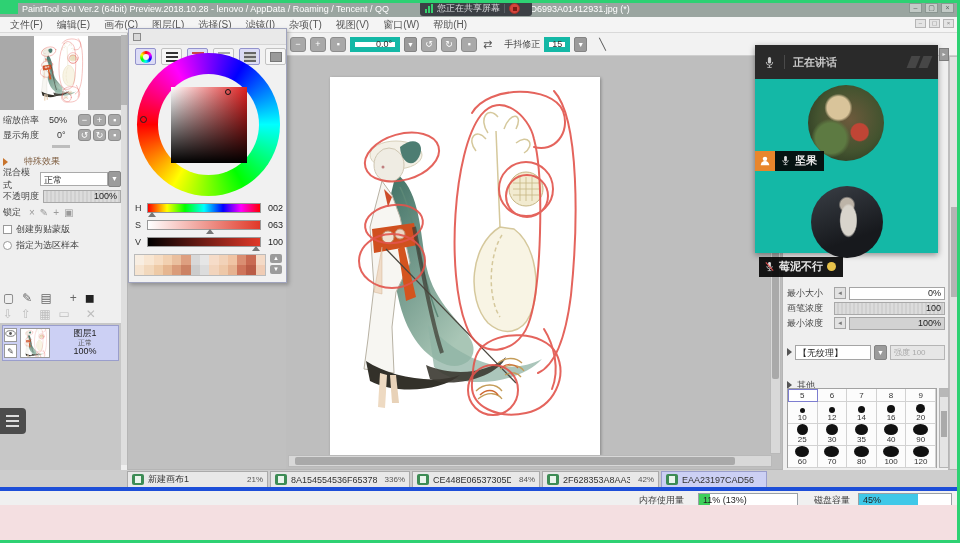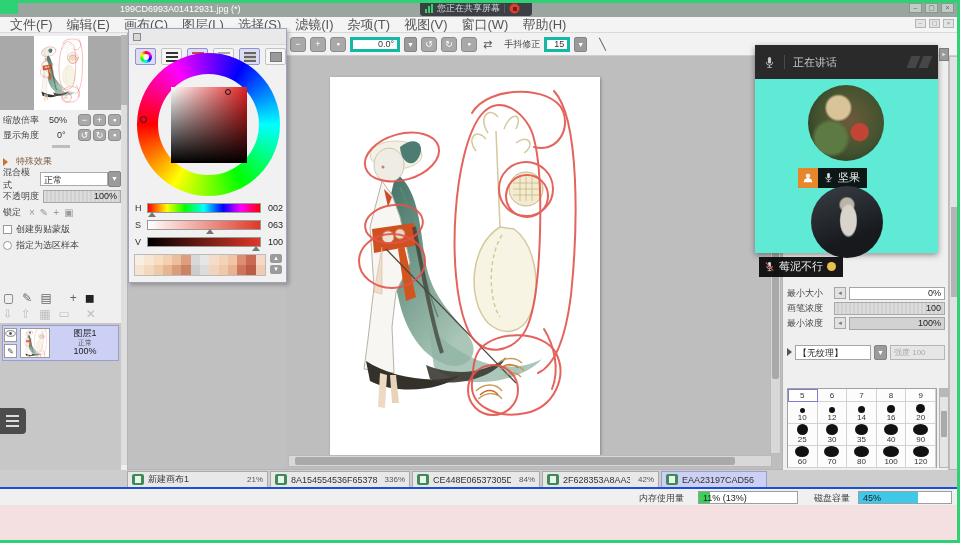--- a/index.html
+++ b/index.html
@@ -25,48 +25,48 @@
   .sig{display:flex;align-items:flex-end;gap:1px;height:9px;}
   .sig i{display:block;width:2px;background:#35d06e;}
   .share-banner .txt{font-size:9px;white-space:nowrap;}
   .share-banner .sep{width:1px;height:9px;background:#5a5f65;}
   .stop-btn{width:11px;height:11px;border-radius:50%;background:#d4453c;border:1px solid #a32f28;
     display:flex;align-items:center;justify-content:center;}
   .stop-btn i{display:block;width:4px;height:4px;background:#7e1b16;}
   
   .menubar{position:absolute;left:0;top:17px;width:960px;height:16px;background:#f4f4f4;
     border-bottom:1px solid #d9d9d9;display:flex;align-items:center;padding-left:10px;gap:14px;z-index:4;}
-  .mi{font-size:13px;color:#555;}
+  .mi{font-size:10px;color:#555;}
   .winbtns2{position:absolute;right:6px;top:2px;display:flex;gap:3px;}
   .winbtns2 .wb{width:11px;height:9px;background:#e4e4e4;border:1px solid #b5b5b5;color:#888;
     font-size:6px;line-height:7px;text-align:center;}
   
   .toolbar2{position:absolute;left:286px;top:33px;width:674px;height:23px;background:#f2f2f2;
     border-bottom:1px solid #cfcfcf;display:flex;align-items:center;gap:4px;padding-left:4px;z-index:2;}
   .btn-sm{width:16px;height:15px;background:#a9a9a9;border:1px solid #8d8d8d;border-radius:3px;
     color:#fff;font-size:9px;line-height:12px;text-align:center;}
-  .fld{height:15px;background:#fff;border:3px solid #14b8a6;display:flex;align-items:center;
+  .fld{height:15px;background:#fff;border:5px solid #14b8a6;display:flex;align-items:center;
     justify-content:flex-end;padding:0 3px;font-size:9px;color:#333;}
   .dd-btn{width:13px;height:15px;background:#9b9b9b;border:1px solid #848484;border-radius:2px;
     color:#fff;font-size:7px;line-height:13px;text-align:center;}
   .tglyph{color:#555;font-size:11px;margin:0 2px;}
   .tlabel{font-size:9px;color:#444;margin-left:6px;text-align:center;}
   
   .left-panel{position:absolute;left:0;top:33px;width:128px;height:437px;background:#efefef;
     border-right:1px solid #b5b5b5;z-index:1;}
   .nav-thumb{position:absolute;left:0;top:3px;width:121px;height:74px;background:#a9a9a9;
     display:flex;align-items:center;justify-content:center;overflow:hidden;}
   .nav-page{background:#fff;width:54px;height:74px;}
   .lp-scroll{position:absolute;right:0px;top:2px;width:6px;height:430px;background:#dedede;}
   .lp-scroll i{display:block;width:6px;height:70px;background:#b6b6b6;}
   .lrow{position:absolute;left:3px;width:118px;height:14px;display:flex;align-items:center;}
   .lrow .lab{font-size:9px;color:#444;}
   .lrow .val{font-size:9px;color:#333;}
   .lgrp{display:flex;gap:2px;margin-left:auto;}
-  .sec-hd{position:absolute;left:3px;display:flex;align-items:center;gap:8px;font-size:9px;color:#7c5a3c;}
+  .sec-hd{position:absolute;left:3px;display:flex;align-items:center;gap:16px;font-size:9px;color:#7c5a3c;}
   .arr{width:0;height:0;border-top:4px solid transparent;border-bottom:4px solid transparent;
     border-left:5px solid #c8742c;}
   .combo{display:flex;align-items:center;margin-left:4px;}
   .combo .cfld{width:68px;height:14px;background:#fff;border:1px solid #aaa;font-size:9px;
     padding:1px 3px;color:#333;}
   .slider{flex:1;height:13px;background:repeating-linear-gradient(90deg,#dcdcdc 0 2px,#d0d0d0 2px 4px);
     border:1px solid #a8a8a8;margin-left:4px;display:flex;align-items:center;justify-content:flex-end;
     padding-right:3px;font-size:9px;color:#222;}
   .lockicons{display:flex;gap:5px;margin-left:8px;color:#9a9a9a;font-size:10px;}
   .cb{width:9px;height:9px;border:1px solid #999;background:#fff;margin-right:4px;}
@@ -165,58 +165,58 @@
   .size-cell.sel{background:#fff;outline:1px solid #7d7dd0;outline-offset:-1px;}
   .size-dot{border-radius:50%;background:#111;}
   .size-num{font-size:8px;color:#333;line-height:1;}
   .sg-scroll{position:absolute;left:156px;top:332px;width:10px;height:80px;background:#e4e4e4;
     border:1px solid #b5b5b5;display:flex;flex-direction:column;}
   .sg-scroll .bb{height:8px;background:#b8b8b8;}
   .sg-scroll .th{height:26px;background:#aaa;margin:14px 1px 0 1px;}
   .rp-scroll{position:absolute;left:950px;top:57px;width:9px;height:412px;background:#e2e2e2;z-index:2;}
   .rp-scroll i{display:block;width:7px;height:90px;margin:150px auto 0;background:#b4b4b4;}
   
-  .voice{position:absolute;left:755px;top:45px;width:183px;height:208px;background:#5eead4;z-index:40;
-    box-shadow:0 2px 6px rgba(0,0,0,.4);}
+  .voice{position:absolute;left:755px;top:45px;width:183px;height:208px;background:#14b8a6;z-index:40;
+    box-shadow:0 2px 6px rgba(0,0,0,.4);font-weight:bold;}
   .v-head{height:34px;background:#2a2a2a;display:flex;align-items:center;padding:0 8px;gap:8px;}
   .v-head .vt{color:#c9c9c9;font-size:11px;}
   .v-sep{width:1px;height:14px;background:#4a4a4a;}
   .v-deco{margin-left:auto;display:flex;gap:3px;}
   .v-deco i{display:block;width:9px;height:12px;background:#464646;transform:skewX(-22deg);}
   .collapse-btn{position:absolute;left:184px;top:3px;width:10px;height:13px;background:#9a9a9a;
     border:1px solid #7c7c7c;color:#eee;font-size:6px;line-height:11px;text-align:center;}
   .avatar{position:absolute;border-radius:50%;}
   .av1{left:53px;top:40px;width:76px;height:76px;
     background:radial-gradient(circle at 68% 62%,#c04535 0 12%,transparent 14%),
       radial-gradient(circle at 40% 30%,#d9c49a 0 16%,transparent 20%),
       radial-gradient(circle at 30% 70%,#5d7a42 0 20%,transparent 26%),
       radial-gradient(circle at 55% 45%,#6d5a3c,#43532f 55%,#232d1c);}
   .av2{left:56px;top:141px;width:72px;height:72px;
     background:radial-gradient(ellipse 18% 34% at 52% 48%,#d8d4cc 0 60%,transparent 70%),
       radial-gradient(circle at 50% 26%,#bdb4a8 0 10%,transparent 13%),
       linear-gradient(160deg,#3a3f46,#17191d 70%);}
   .v-member{position:absolute;display:flex;align-items:center;gap:0;}
-  .vm1{left:0px;top:123px;margin-left:43px;}
+  .vm1{left:0px;top:106px;}
   .vm2{left:4px;top:212px;}
   .v-badge{width:20px;height:20px;background:#e8862c;display:flex;align-items:center;justify-content:center;}
   .v-pill{background:rgba(5,5,5,.92);color:#e8e8e8;font-size:11px;padding:2px 7px 3px 5px;
     display:flex;align-items:center;gap:4px;}
   .v-emoji{width:9px;height:9px;border-radius:50%;background:#e8c24a;display:inline-block;}
   
   .tabs-row{position:absolute;left:0;top:469px;width:960px;height:18px;background:#cdcdcd;
     border-top:1px solid #b5b5b5;display:flex;align-items:stretch;padding-left:127px;gap:2px;}
   .ctab{display:flex;align-items:center;gap:4px;background:#e8e8e8;border:1px solid #aaa;
     border-bottom:none;padding:0 4px;margin-top:1px;}
   .ctab.sel{background:#ccd0f4;border-color:#9a9ecc;}
   .ctab .ticon{width:12px;height:11px;background:#3d8c55;border-radius:2px;position:relative;flex:none;}
   .ctab .ticon i{position:absolute;left:3px;top:2px;width:6px;height:7px;background:#e9f5ec;display:block;}
   .ctab .tname{font-size:9px;color:#333;white-space:nowrap;overflow:hidden;flex:1;}
   .ctab .tzoom{font-size:8px;color:#555;margin-left:auto;padding-left:4px;}
   .status-row{position:absolute;left:0;top:487px;width:960px;height:20px;background:#f0f0f0;
-    border-top:2px solid #1d4ed8;}
+    border-top:4px solid #1d4ed8;}
   .st-lab{position:absolute;top:3px;font-size:9px;color:#444;}
   .st-bar{position:absolute;top:2px;height:13px;background:#fff;border:1px solid #98a0a6;overflow:hidden;}
   .st-fill{position:absolute;left:0;top:0;height:100%;}
   .st-txt{position:absolute;left:4px;top:1px;font-size:9px;color:#222;}
   
   .taskbar{position:absolute;left:0;top:505px;width:960px;height:38px;background:#f4dfe1;z-index:50;}
   svg{display:block;}
 </style>
 </head>
 <body>
@@ -276,20 +276,21 @@
       <path d="M150,272 C168,252 214,254 226,276 C238,300 224,330 196,336 C168,342 140,330 142,306 C143,290 144,280 150,272 Z"></path>
       <circle cx="163" cy="313" r="25"></circle>
       <path d="M214,252 C224,268 230,292 222,312"></path>
     </g>
   </g>
 </svg>
 
 <div class="screen">
 
   <div class="titlebar">
+    <span class="ttl">PaintTool SAI Ver.2 (64bit) Preview.2018.10.28 - lenovo / AppData / Roaming / Tencent / QQ</span>
     <span class="fname">199CD6993A01412931.jpg (*)</span>
     <div class="winbtns">
       <div class="wb">–</div>
       <div class="wb">▢</div>
       <div class="wb">×</div>
     </div>
   </div>
   <div class="share-banner">
     <span class="sig">
         <i style="height:4px"></i>
@@ -479,20 +480,24 @@
     <div class="rrow" style="top:260px">
       <span class="rl">最小浓度</span>
       <span class="mini-btn">◂</span>
       <span class="rfld gray">100%</span>
     </div>
     <div class="ddrow" style="top:288px">
       <span class="arr" style="border-left-color:#555"></span>
       <span class="dfld">【无纹理】</span>
       <span class="dd-btn">▼</span>
       <span class="aux gray">强度 100</span>
+    </div>
+    <div class="rrow" style="top:322px;gap:5px">
+      <span class="arr" style="border-left-color:#555"></span>
+      <span class="rl" style="width:auto">其他</span>
     </div>
     <div class="size-grid" id="size-grid">
         <div class="size-cell sel">
           <span class="size-num">5</span>
         </div>
         <div class="size-cell">
           <span class="size-num">6</span>
         </div>
         <div class="size-cell">
           <span class="size-num">7</span>

